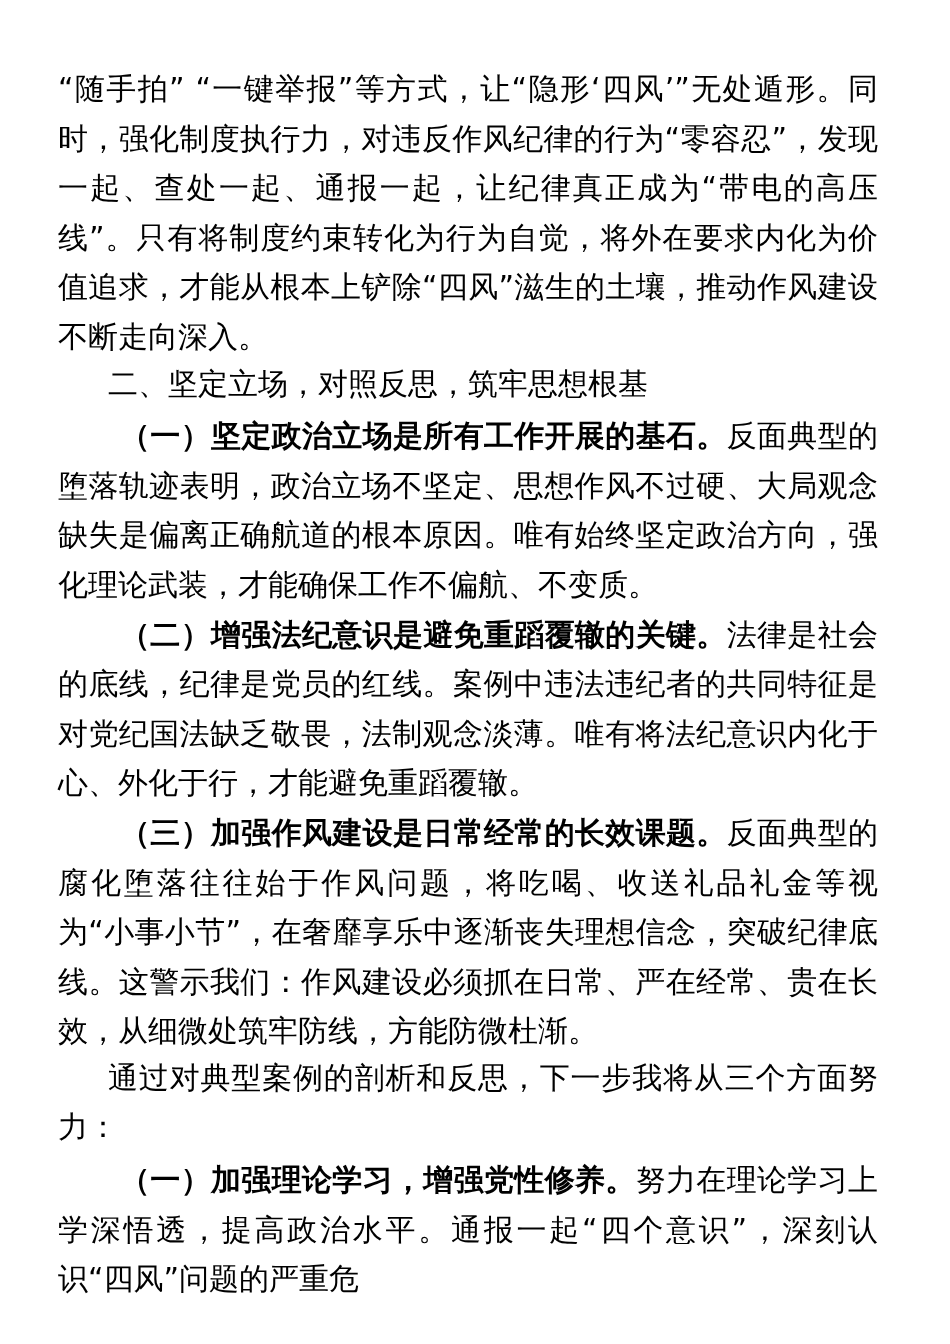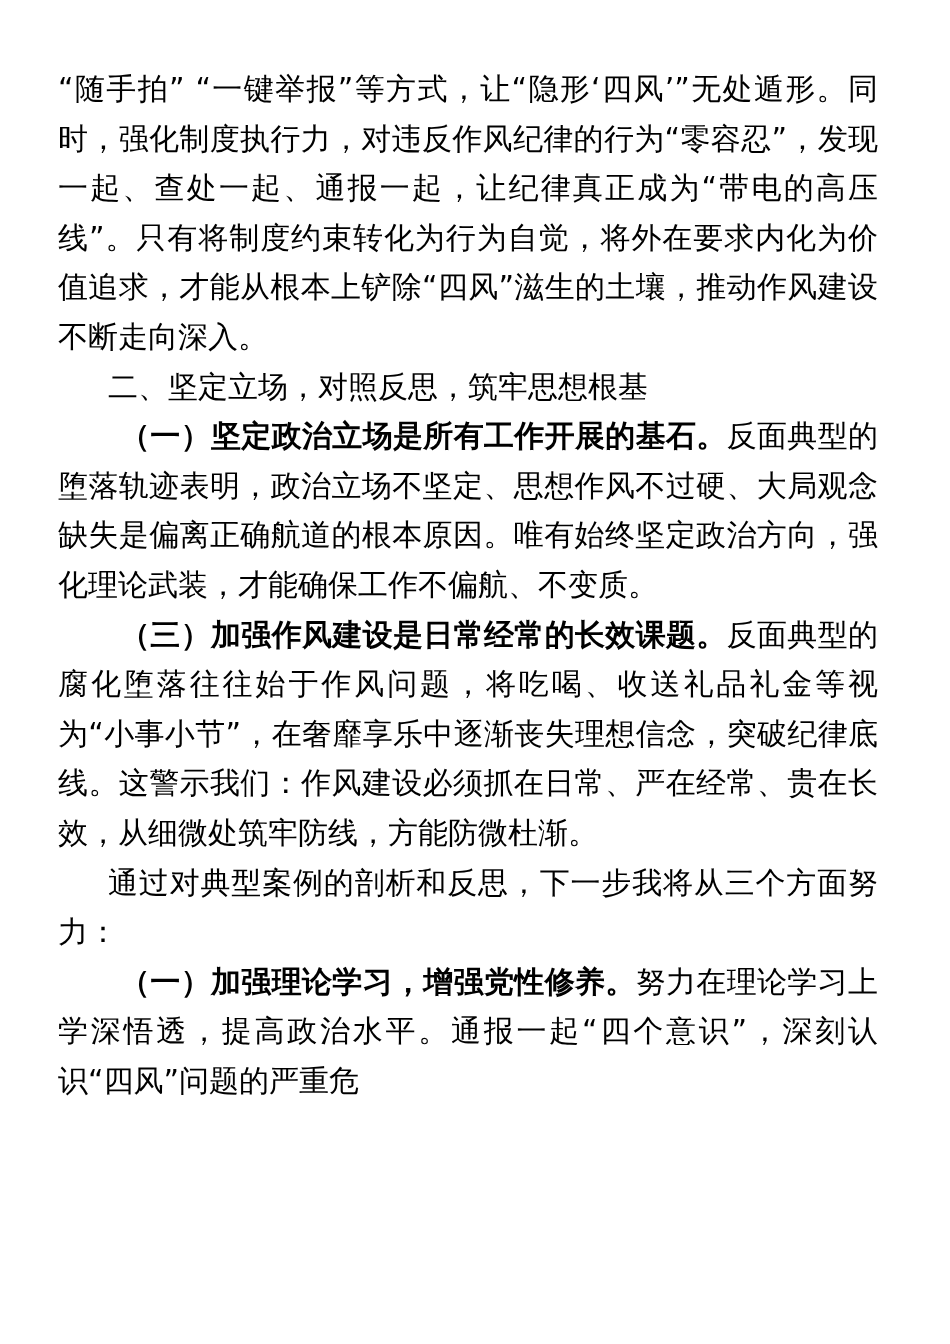--- a/index.html
+++ b/index.html
@@ -23,36 +23,37 @@
     }
     .para {
       font-size: 30px;
       line-height: 49.6px;
       margin: 0;
       text-align: justify;
       text-justify: inter-character;
       letter-spacing: 0px;
       word-break: break-all;
     }
-    .indent { text-indent: 50px; }
+    .indent { text-indent: 50px; font-family: Liberation Mono, monospace; }
     .indent-sub { text-indent: 62px; }
     .bold { font-weight: bold; }
   </style>
 </head>
 <body>
 
 <div class="page">
 
   <p class="para">“随手拍” “一键举报”等方式，让“隐形‘四风’”无处遁形。同时，强化制度执行力，对违反作风纪律的行为“零容忍”，发现一起、查处一起、通报一起，让纪律真正成为“带电的高压线”。只有将制度约束转化为行为自觉，将外在要求内化为价值追求，才能从根本上铲除“四风”滋生的土壤，推动作风建设不断走向深入。</p>
 
   <p class="para indent">二、坚定立场，对照反思，筑牢思想根基</p>
 
 
   <p class="para indent-sub"><span class="bold">（一）坚定政治立场是所有工作开展的基石。</span><span>反面典型的堕落轨迹表明，政治立场不坚定、思想作风不过硬、大局观念缺失是偏离正确航道的根本原因。唯有始终坚定政治方向，强化理论武装，才能确保工作不偏航、不变质。</span></p>
 
+  <p class="para indent-sub"><span class="bold">（二）增强法纪意识是避免重蹈覆辙的关键。</span><span>法律是社会的底线，纪律是党员的红线。案例中违法违纪者的共同特征是对党纪国法缺乏敬畏，法制观念淡薄。唯有将法纪意识内化于心、外化于行，才能避免重蹈覆辙。</span></p>
 
   <p class="para indent-sub"><span class="bold">（三）加强作风建设是日常经常的长效课题。</span><span>反面典型的腐化堕落往往始于作风问题，将吃喝、收送礼品礼金等视为“小事小节”，在奢靡享乐中逐渐丧失理想信念，突破纪律底线。这警示我们：作风建设必须抓在日常、严在经常、贵在长效，从细微处筑牢防线，方能防微杜渐。</span></p>
 
 
   <p class="para indent">通过对典型案例的剖析和反思，下一步我将从三个方面努力：</p>
 
   <p class="para indent-sub"><span class="bold">（一）加强理论学习，增强党性修养。</span><span>努力在理论学习上学深悟透，提高政治水平。通报一起“四个意识”，深刻认识“四风”问题的严重危</span></p>
 
 </div>
 

